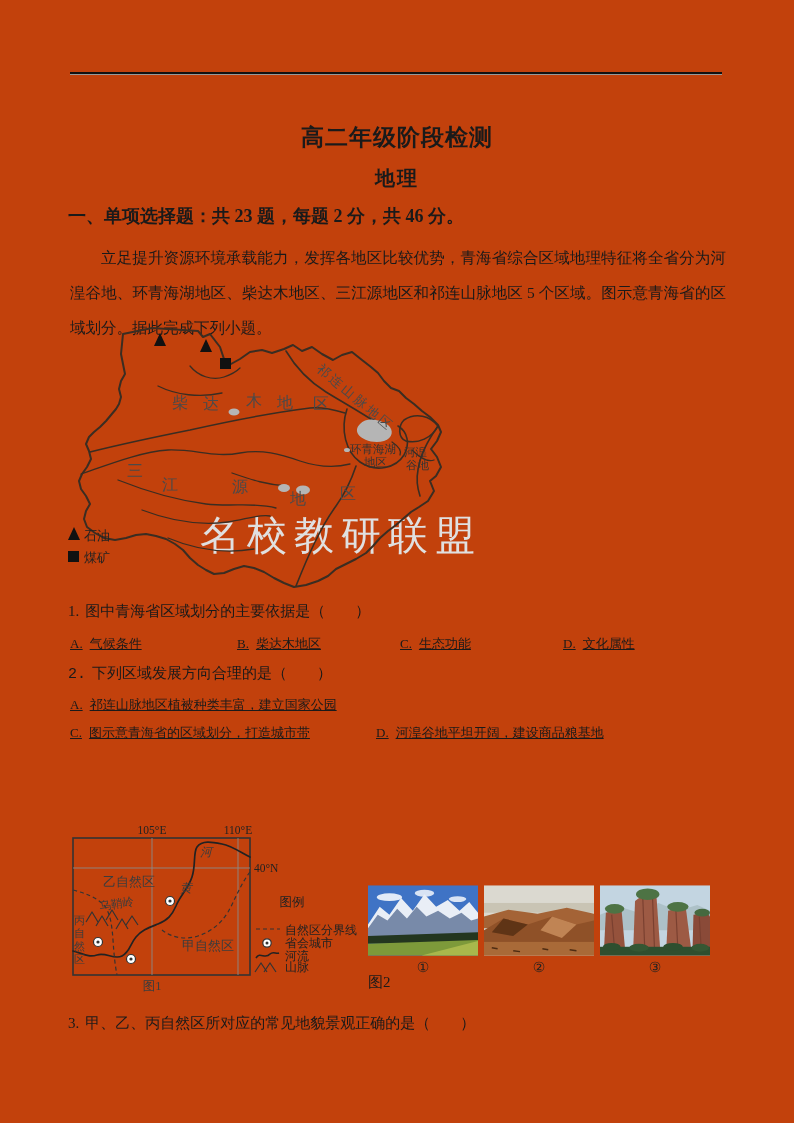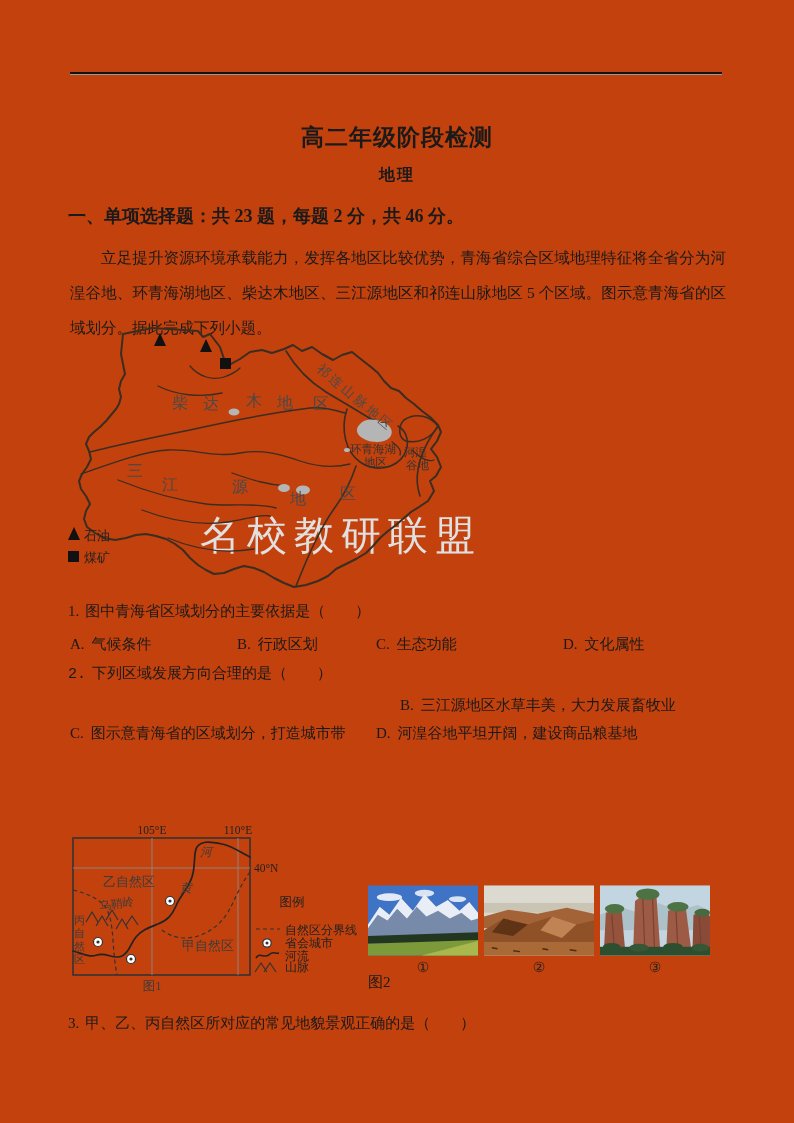--- a/index.html
+++ b/index.html
@@ -8,28 +8,28 @@
     width:794px;height:1123px;
     background:#c2410c;
     overflow:hidden;
     font-family:"Liberation Serif","DejaVu Serif",serif;
     color:#1a1a1a;
     margin:0 auto;
   }
   .abs{position:absolute;}
   .toprule{left:70px;top:72px;width:652px;height:2px;background:#111;border-bottom:1px solid #999;}
   .title{left:0;top:122px;width:794px;text-align:center;font-size:23px;font-weight:700;letter-spacing:1px;}
-  .subject{left:0;top:165px;width:794px;text-align:center;font-size:16px;font-weight:700;letter-spacing:2px;}
+  .subject{left:0;top:165px;width:794px;text-align:center;font-size:20px;font-weight:700;letter-spacing:2px;}
   .section{left:68px;top:204px;width:660px;font-size:18px;font-weight:700;}
   .passage{left:70px;width:656px;font-size:15.5px;line-height:35px;text-align:justify;text-indent:2em;}
   .p1{top:240px;}
   .p2{top:756px;}
   .stem{font-size:15px;white-space:nowrap;}
   .stem .qnum{margin-right:6px;}
-  .opt{font-size:15px;white-space:nowrap;}
+  .opt{font-size:13px;white-space:nowrap;text-decoration:underline;}
   .opt .key{margin-right:7px;}
   .watermark{
     left:200px;top:508px;width:560px;
     font-size:40px;letter-spacing:7px;color:#e0e0e0;
     white-space:nowrap;z-index:1;pointer-events:none;
   }
   svg{overflow:visible;}
   .mapsvg{z-index:2;}
   .figrow{left:368px;top:885px;display:flex;gap:6px;z-index:2;}
   .figitem{display:flex;flex-direction:column;align-items:center;}
@@ -111,28 +111,28 @@
       <text x="84" y="540" font-size="13" fill="#222">石油</text>
       <rect x="68" y="551" width="11" height="11" fill="#111"></rect>
       <text x="84" y="562" font-size="13" fill="#222">煤矿</text>
     </g>
   </svg>
 
   <div class="abs q1block">
     <div class="stem"><span class="qnum">1.</span><span>图中青海省区域划分的主要依据是（　　）</span></div>
   </div>
   <div class="abs opt" style="left:70px;top:635px;"><span class="key">A.</span><span>气候条件</span></div>
-  <div class="abs opt" style="left:237px;top:635px;"><span class="key">B.</span><span>行政区划</span></div>
-  <div class="abs opt" style="left:376px;top:635px;"><span class="key">C.</span><span>生态功能</span></div>
+  <div class="abs opt" style="left:237px;top:635px;"><span class="key">B.</span><span>柴达木地区</span></div>
+  <div class="abs opt" style="left:400px;top:635px;"><span class="key">C.</span><span>生态功能</span></div>
   <div class="abs opt" style="left:563px;top:635px;"><span class="key">D.</span><span>文化属性</span></div>
 
   <div class="abs q2block">
     <div class="stem"><span class="qnum">2.</span><span>下列区域发展方向合理的是（　　）</span></div>
   </div>
-  <div class="abs opt" style="left:400px;top:696px;"><span class="key">B.</span><span>三江源地区水草丰美，大力发展畜牧业</span></div>
+  <div class="abs opt" style="left:70px;top:696px;"><span class="key">A.</span><span>祁连山脉地区植被种类丰富，建立国家公园</span></div>
   <div class="abs opt" style="left:70px;top:724px;"><span class="key">C.</span><span>图示意青海省的区域划分，打造城市带</span></div>
   <div class="abs opt" style="left:376px;top:724px;"><span class="key">D.</span><span>河湟谷地平坦开阔，建设商品粮基地</span></div>
 
 
   <svg class="abs mapsvg" style="left:62px;top:826px;" width="305" height="174" viewBox="62 826 305 174">
     <rect x="73" y="838" width="177" height="137" fill="none" stroke="#333" stroke-width="1.6"></rect>
     <g stroke="#8a8a8a" stroke-width="0.9">
       <line x1="152" y1="838" x2="152" y2="975"></line>
       <line x1="238" y1="838" x2="238" y2="975"></line>
       <line x1="73" y1="868" x2="250" y2="868"></line>

